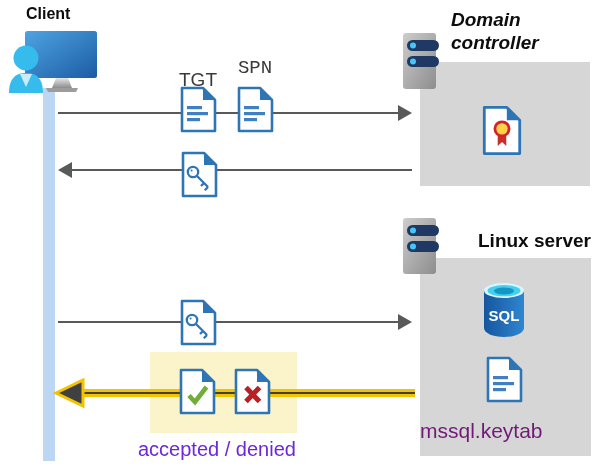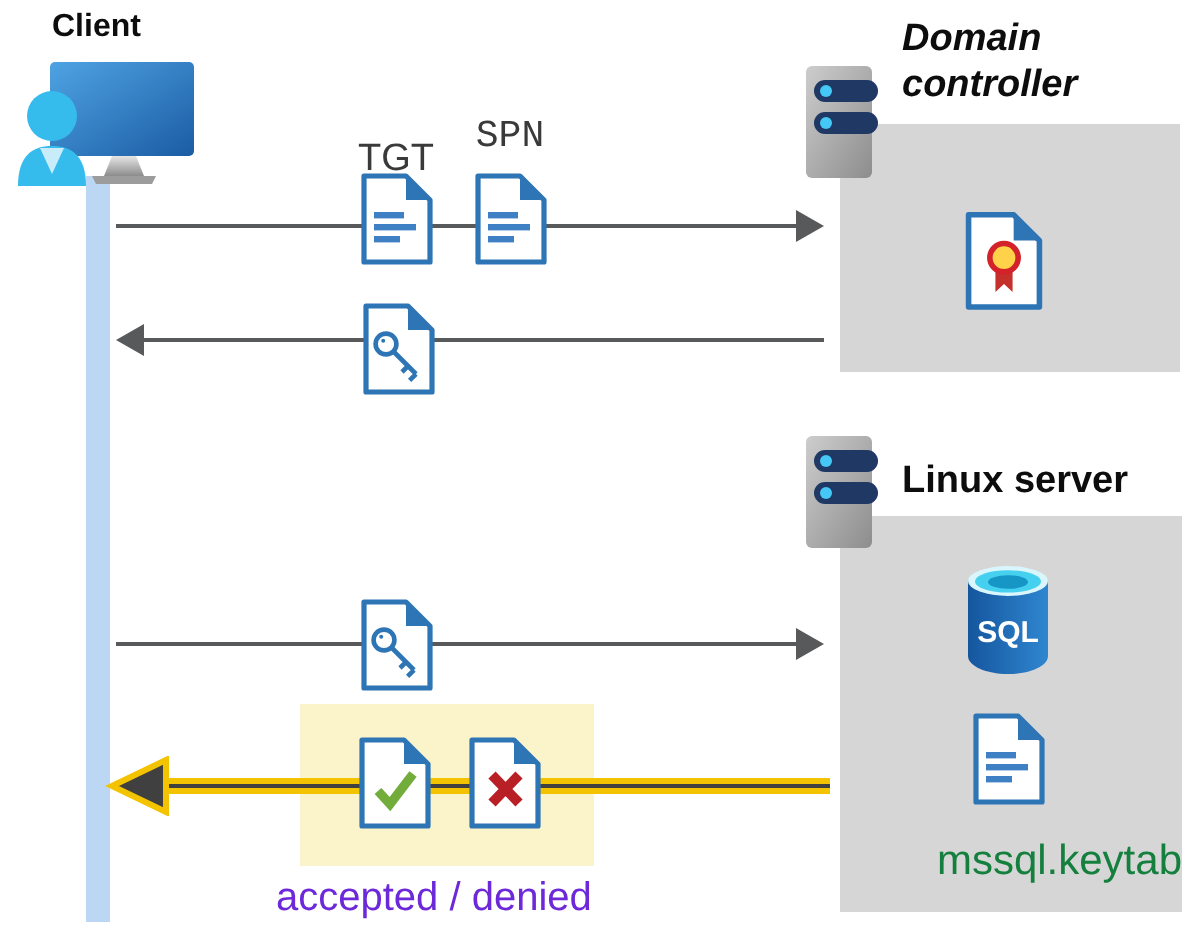--- a/index.html
+++ b/index.html
@@ -13,28 +13,28 @@
   .panel{background:#D6D6D6;z-index:0;}
   #dc-panel{left:420px;top:62px;width:170px;height:124px;}
   #linux-panel{left:420px;top:258px;width:171px;height:198px;}
   #lifeline{left:43px;top:88px;width:12px;height:373px;background:#BCD7F3;z-index:0;}
   #highlight{left:150px;top:352px;width:147px;height:81px;background:#FBF3C9;z-index:1;}
 
   
   .node-title{font-weight:bold;color:#0D0D0D;font-size:19px;line-height:1.22;z-index:4;}
   #client-label{left:26px;top:4px;font-size:16px;}
   #dc-label{left:451px;top:8px;width:112px;font-style:italic;}
-  #linux-label{left:451px;top:229px;white-space:nowrap;}
+  #linux-label{left:478px;top:229px;white-space:nowrap;}
 
   
   .msg-label{color:#3A3A3A;font-size:19px;z-index:4;text-align:center;}
   #tgt-label{left:176px;top:57px;width:44px;margin-top:12px;}
   #spn-label{left:233px;top:57px;width:44px;font-family:Liberation Mono, monospace;}
   #accepted-label{left:138px;top:438px;font-size:20px;color:#6d28d9;z-index:4;white-space:nowrap;}
-  #keytab-label{left:420px;top:419px;width:171px;text-align:right;font-size:21px;color:#15803d;z-index:4;}
+  #keytab-label{left:420px;top:419px;width:171px;text-align:left;font-size:21px;color:#701a75;z-index:4;}
 
   
   .arrow-line{position:absolute;height:2px;background:#58595B;z-index:2;}
   .head-right{position:absolute;width:0;height:0;border-top:8px solid transparent;border-bottom:8px solid transparent;border-left:14px solid #58595B;z-index:2;}
   .head-left{position:absolute;width:0;height:0;border-top:8px solid transparent;border-bottom:8px solid transparent;border-right:14px solid #58595B;z-index:2;}
 
   
   #yellow-shaft{left:76px;top:389px;width:339px;height:8px;background:#F3C300;z-index:2;}
   #yellow-shaft .core{position:absolute;left:0;top:2.8px;width:100%;height:2.4px;background:#404040;}
   #yellow-head{left:52px;top:378px;z-index:2;}

